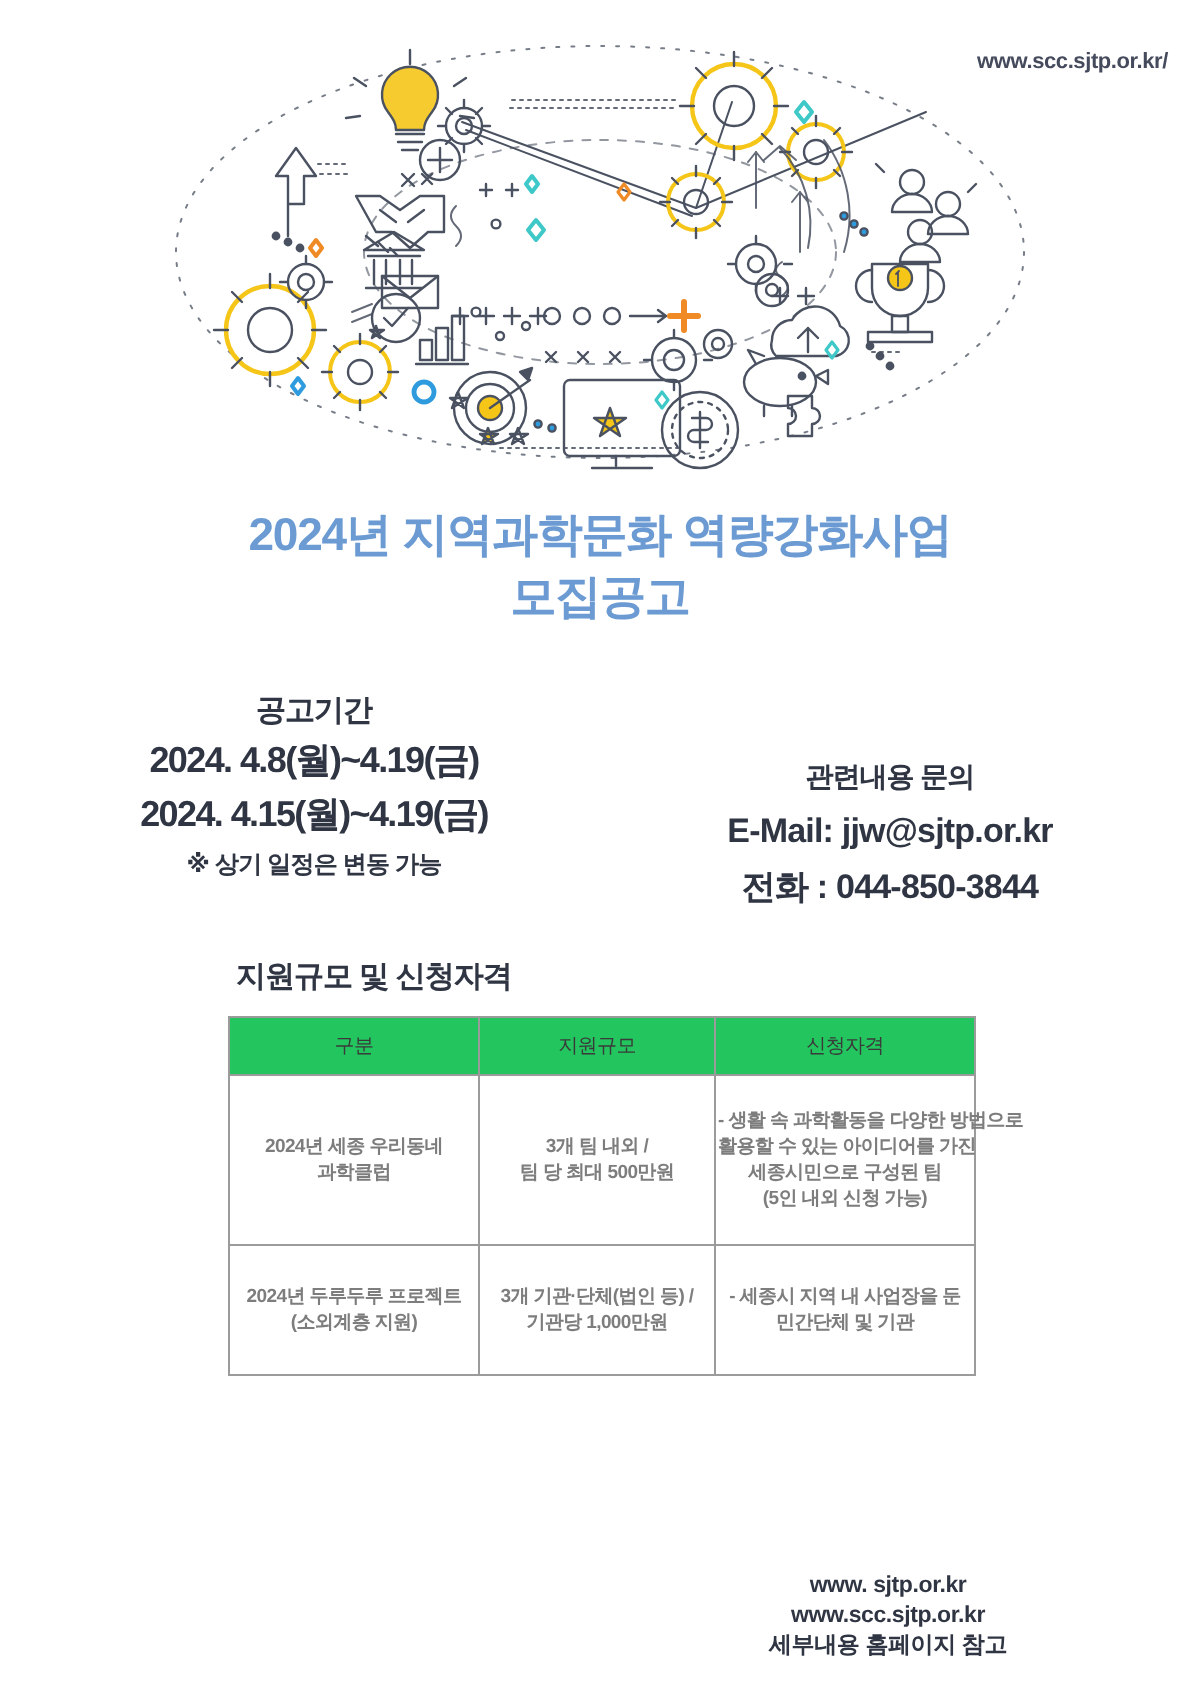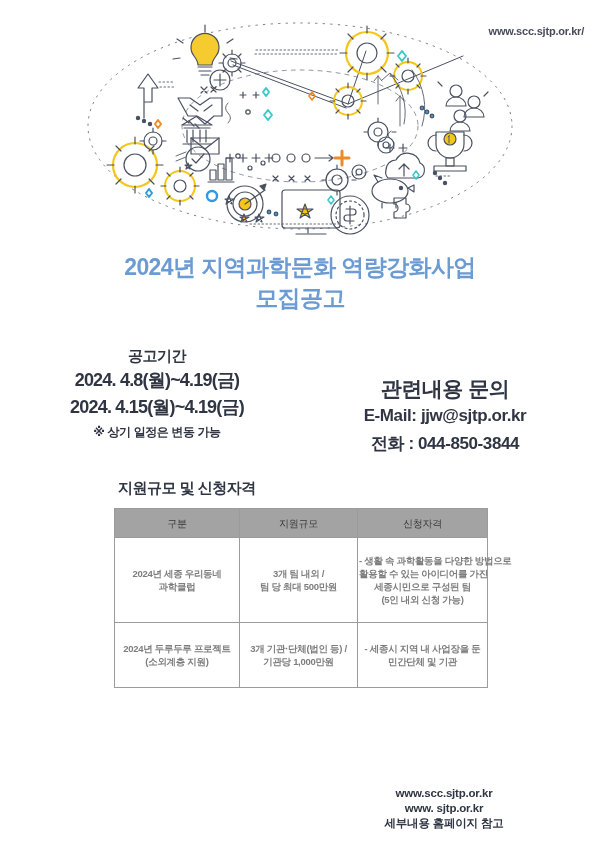--- a/index.html
+++ b/index.html
@@ -82,21 +82,21 @@
 
   .info-right {
     position: absolute;
     top: 375px;
     left: 300px;
     width: 290px;
     text-align: center;
     color: #2f3542;
   }
   .info-right .lbl {
-    font-size: 21px;
+    font-size: 14px;
     font-weight: 700;
     line-height: 27px;
     letter-spacing: -0.5px;
   }
   .info-right .val {
     font-size: 17px;
     font-weight: 700;
     line-height: 28px;
     letter-spacing: -0.4px;
   }
@@ -130,21 +130,21 @@
     font-size: 9.5px;
     line-height: 13px;
     text-align: center;
     vertical-align: middle;
     color: #7d7d7d;
     font-weight: 700;
     letter-spacing: -0.3px;
     padding: 3px 1px;
   }
   table.grid th {
-    background: #a3a3a3;
+    background: #22c55e;
     color: #3a3a3a;
     font-weight: 400;
     height: 22px;
     font-size: 10px;
   }
   table.grid td .ln { display: block; white-space: nowrap; }
   col.c1 { width: 125px; }
   col.c2 { width: 118px; }
   col.c3 { width: 130px; }
   tr.r1 td { height: 78px; }
@@ -551,16 +551,16 @@
         <td>
           <span class="ln">- 세종시 지역 내 사업장을 둔</span>
           <span class="ln">민간단체 및 기관</span>
         </td>
       </tr>
     </tbody>
   </table>
 </div>
 
 <div class="footer">
+  <span>www. sjtp.or.kr</span>
   <span>www.scc.sjtp.or.kr</span>
-  <span>www. sjtp.or.kr</span>
   <span>세부내용 홈페이지 참고</span>
 </div>
 
 </body></html>

